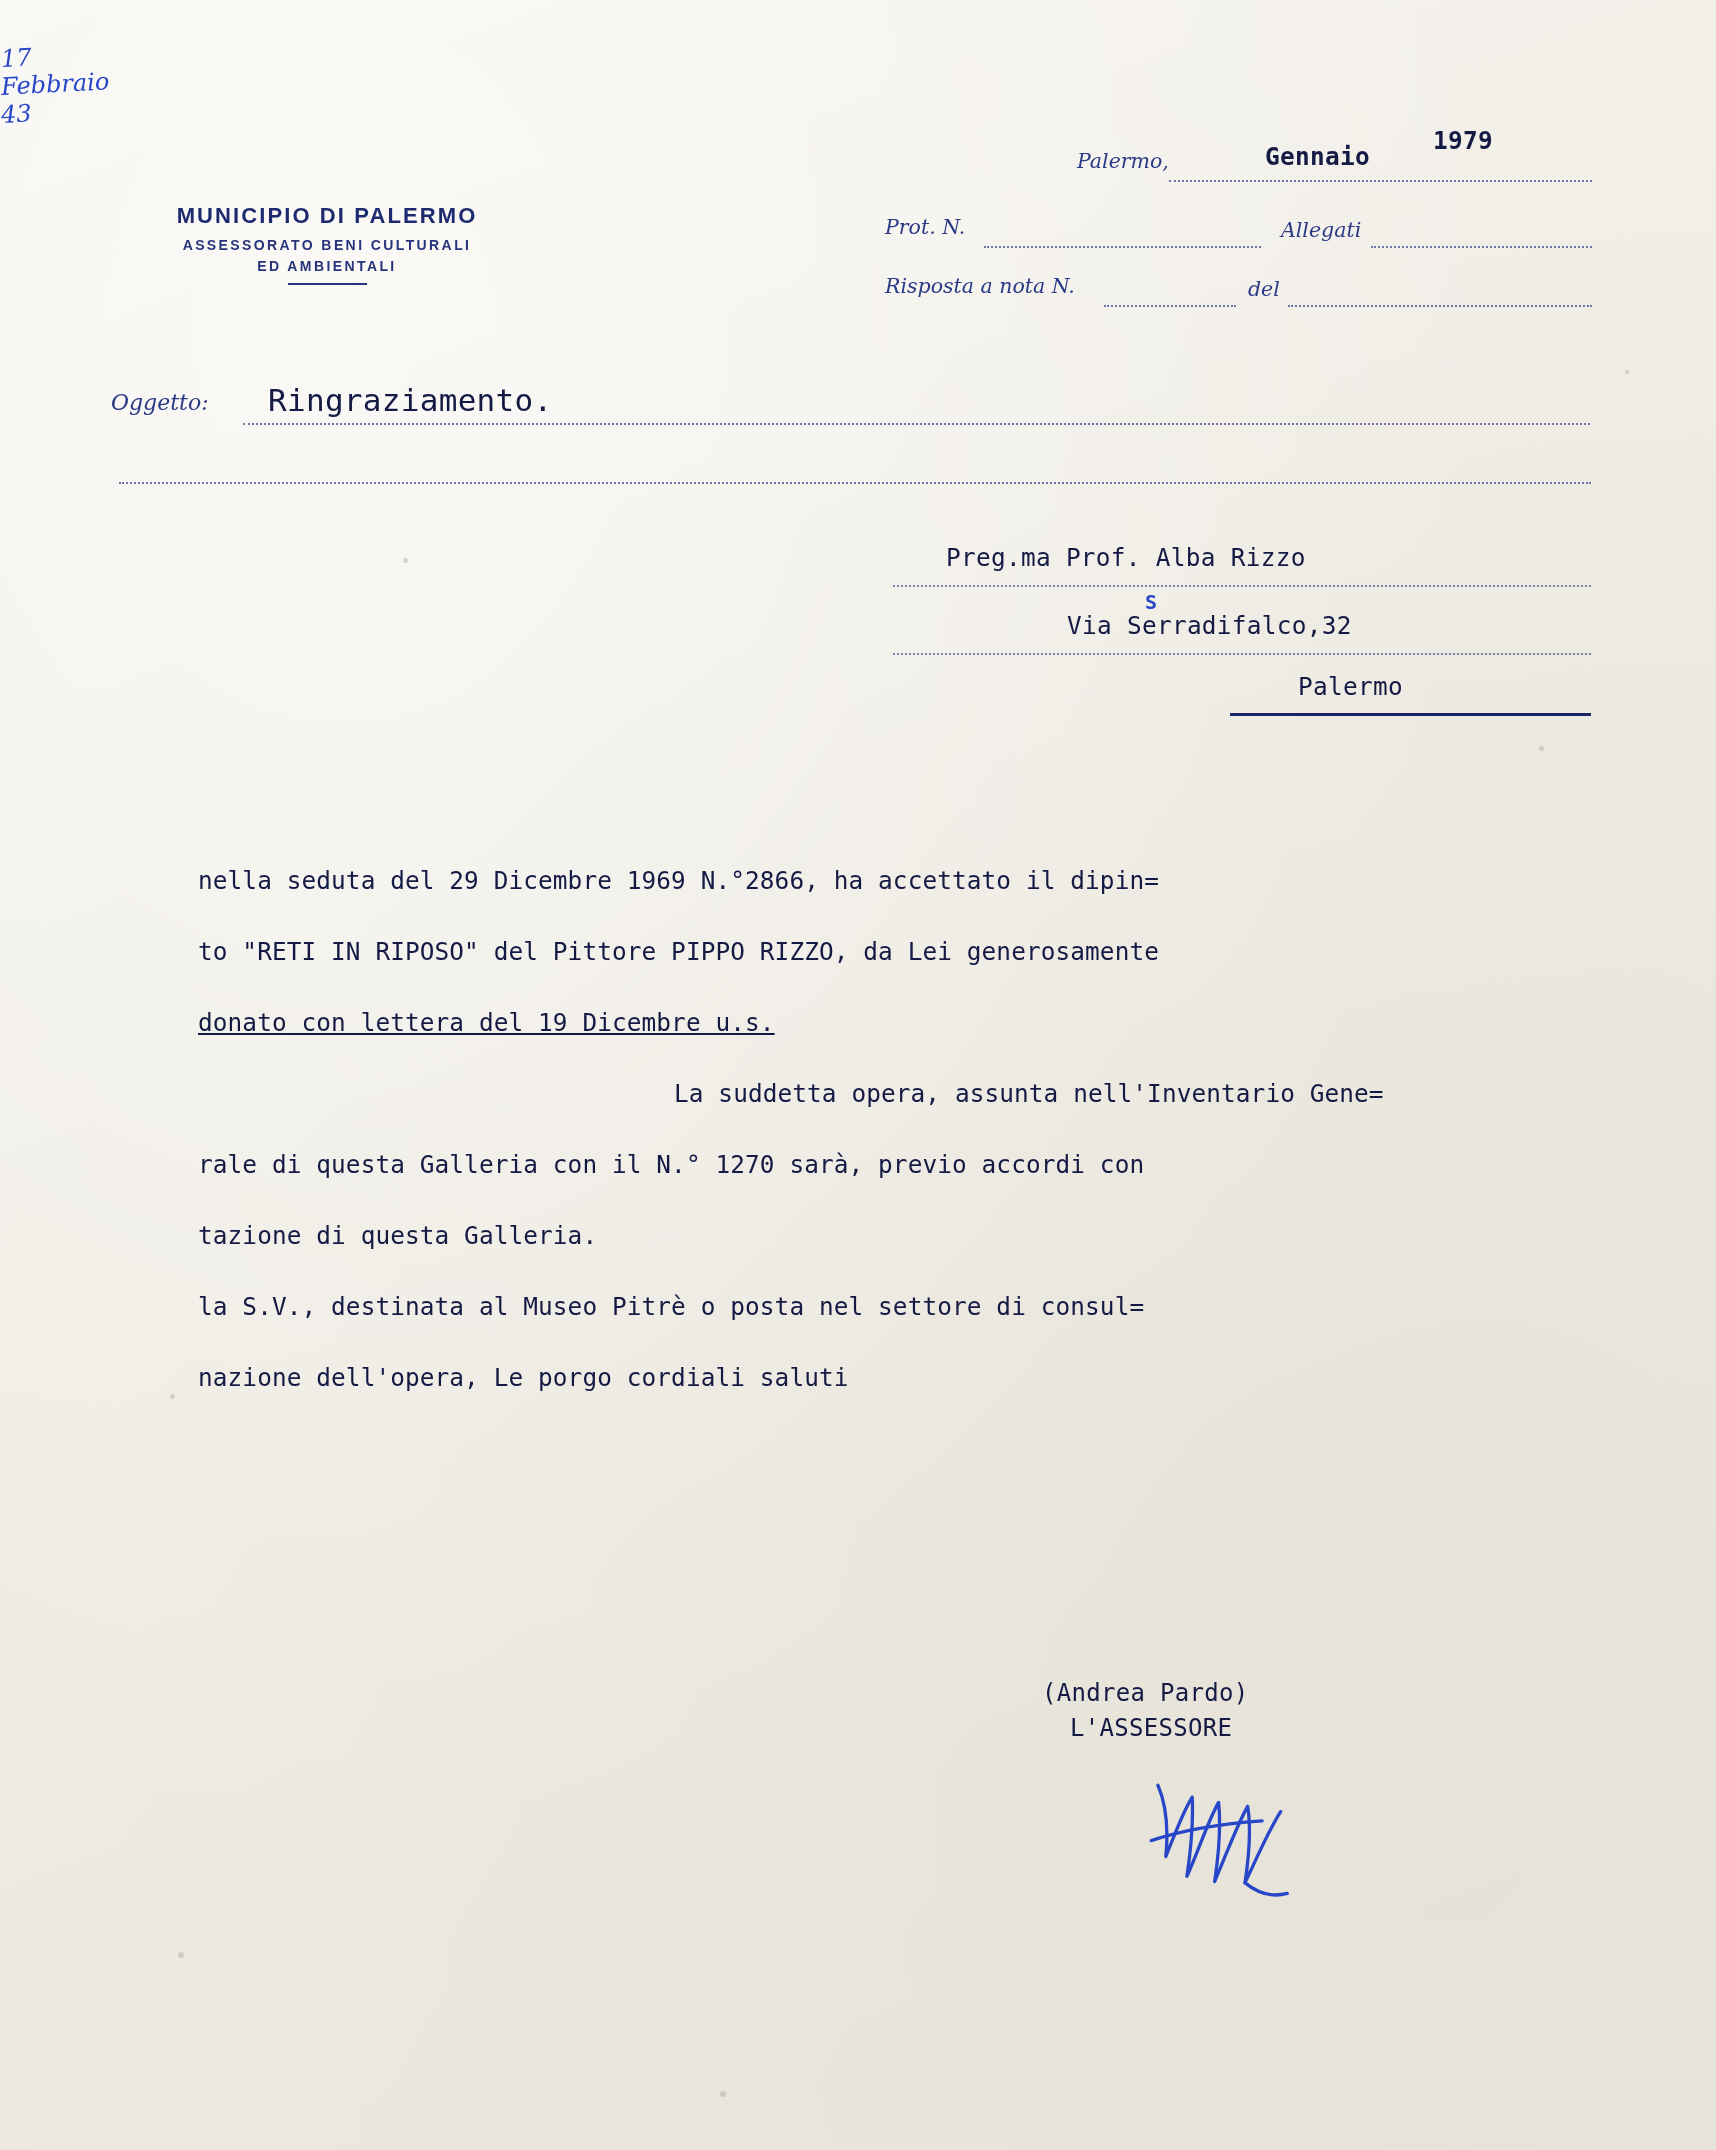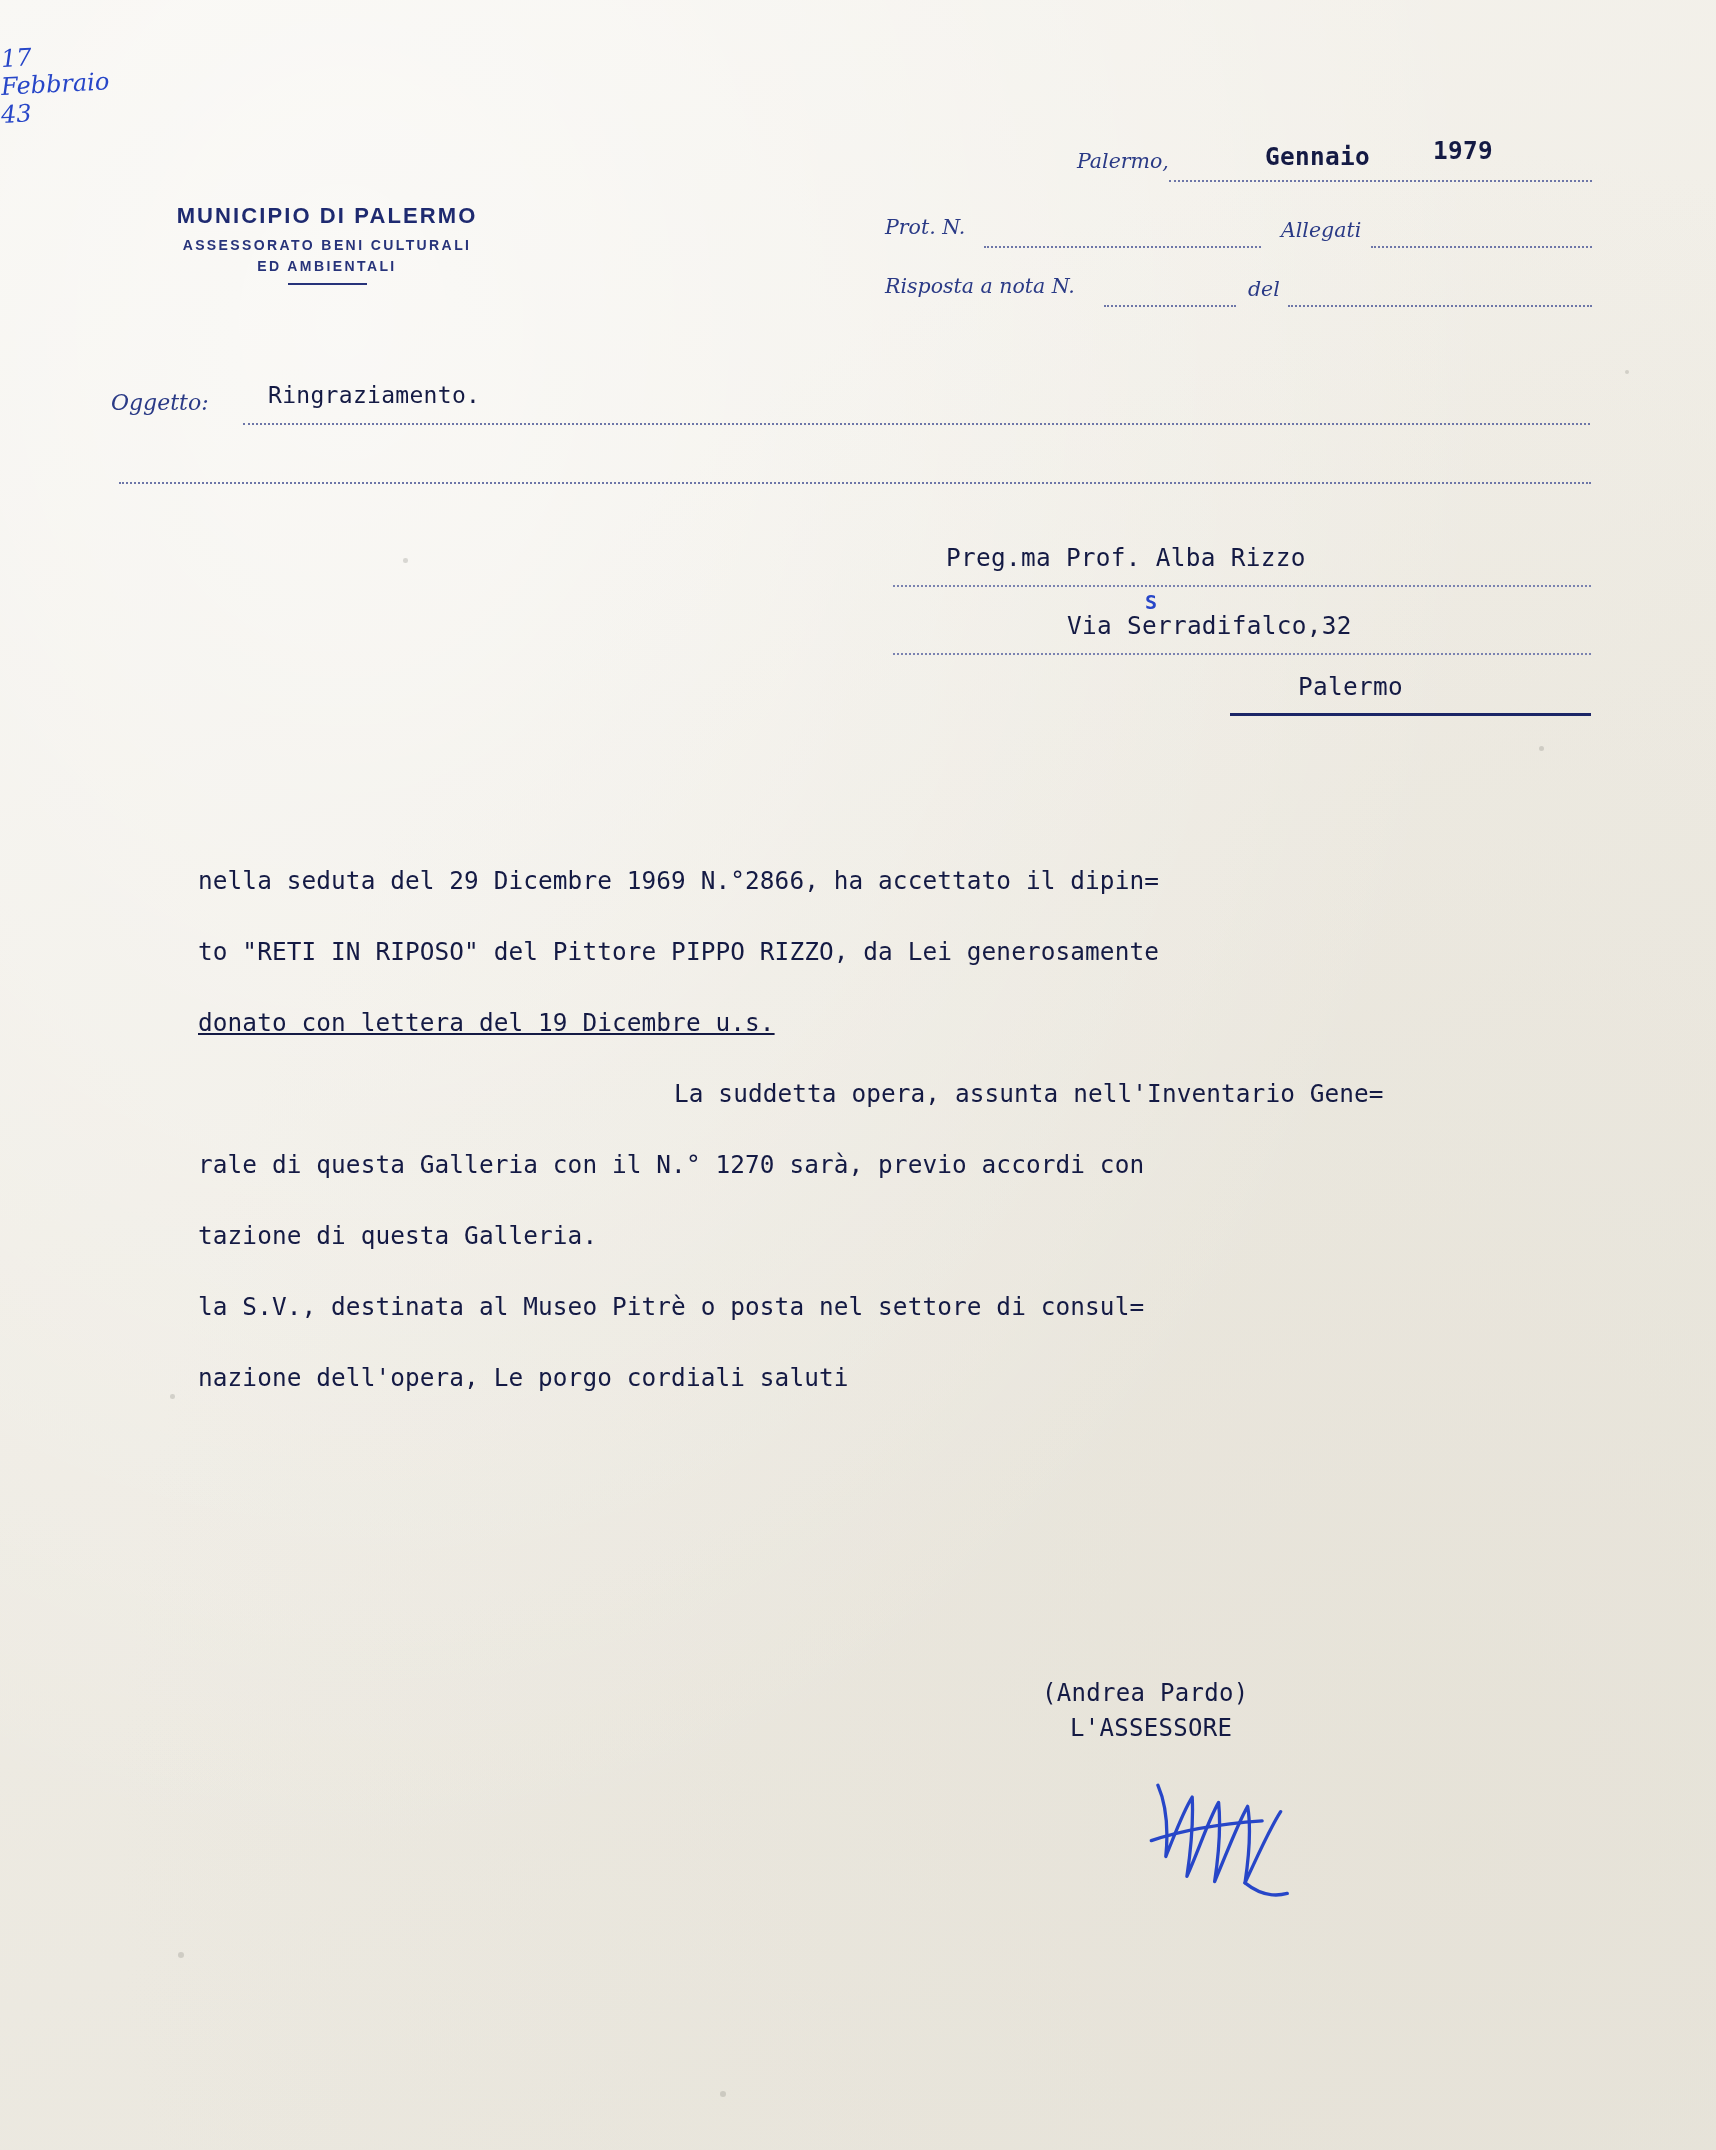--- a/index.html
+++ b/index.html
@@ -105,21 +105,21 @@
     top: 390px;
     font-family: "DejaVu Serif", serif;
     font-style: italic;
     font-size: 22px;
     color: #2a3a86;
   }
   .oggetto-value {
     position: absolute;
     left: 268px;
     top: 382px;
-    font-size: 23px;
+    font-size: 31px;
   }
 
   
   .addr {
     position: absolute;
     font-size: 24.4px;
     white-space: nowrap;
   }
   .addr-underline {
     position: absolute;
@@ -189,21 +189,21 @@
     <div class="org-sub1">ASSESSORATO BENI CULTURALI</div>
     <div class="org-sub2">ED AMBIENTALI</div>
     <div class="org-rule"></div>
   </div>
 
   <div class="script" style="position:absolute;left:1077px;top:149px;">Palermo,</div>
   <div class="dotline" style="left:1169px;top:180px;width:423px;"></div>
   <div class="handwrite" style="left:1230px;top:131px;">17</div>
   <div class="handwrite" style="left:1272px;top:106px;">Febbraio</div>
   <div class="typed" style="position:absolute;left:1265px;top:142px;font-size:24.4px;font-weight:bold;">Gennaio</div>
-  <div class="typed" style="position:absolute;left:1433px;top:136px;font-size:24.4px;font-weight:bold;">1979</div>
+  <div class="typed" style="position:absolute;left:1433px;top:126px;font-size:24.4px;font-weight:bold;">1979</div>
 
   <div class="script" style="position:absolute;left:885px;top:215px;">Prot. N.</div>
   <div class="dotline" style="left:984px;top:246px;width:277px;"></div>
   <div class="handwrite" style="left:1062px;top:211px;">43</div>
   <div class="script" style="position:absolute;left:1281px;top:218px;">Allegati</div>
   <div class="dotline" style="left:1371px;top:246px;width:221px;"></div>
 
   <div class="script" style="position:absolute;left:885px;top:274px;">Risposta a nota N.</div>
   <div class="dotline" style="left:1104px;top:305px;width:132px;"></div>
   <div class="script" style="position:absolute;left:1248px;top:277px;">del</div>

